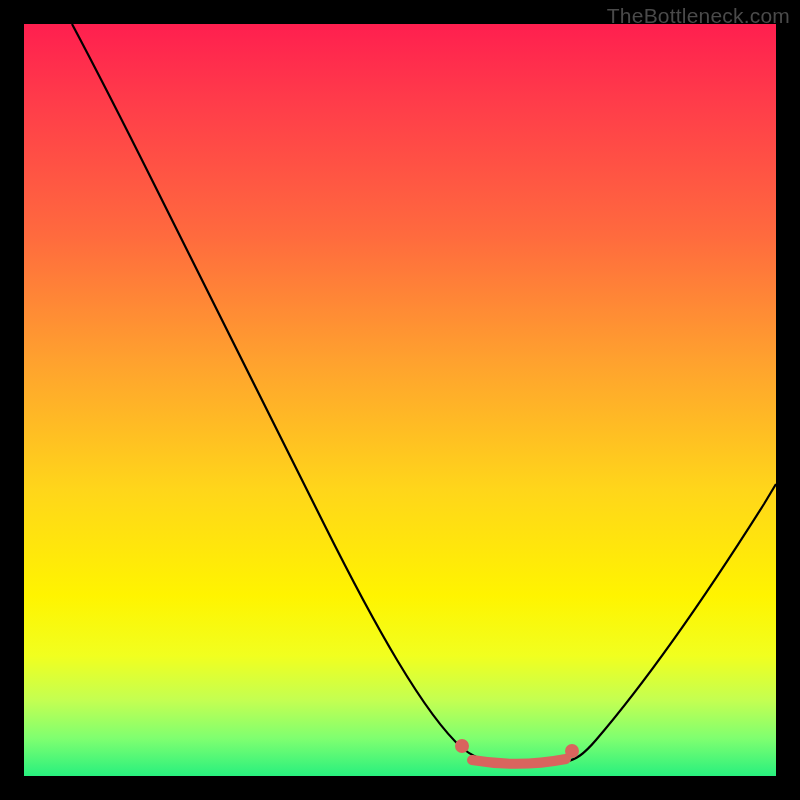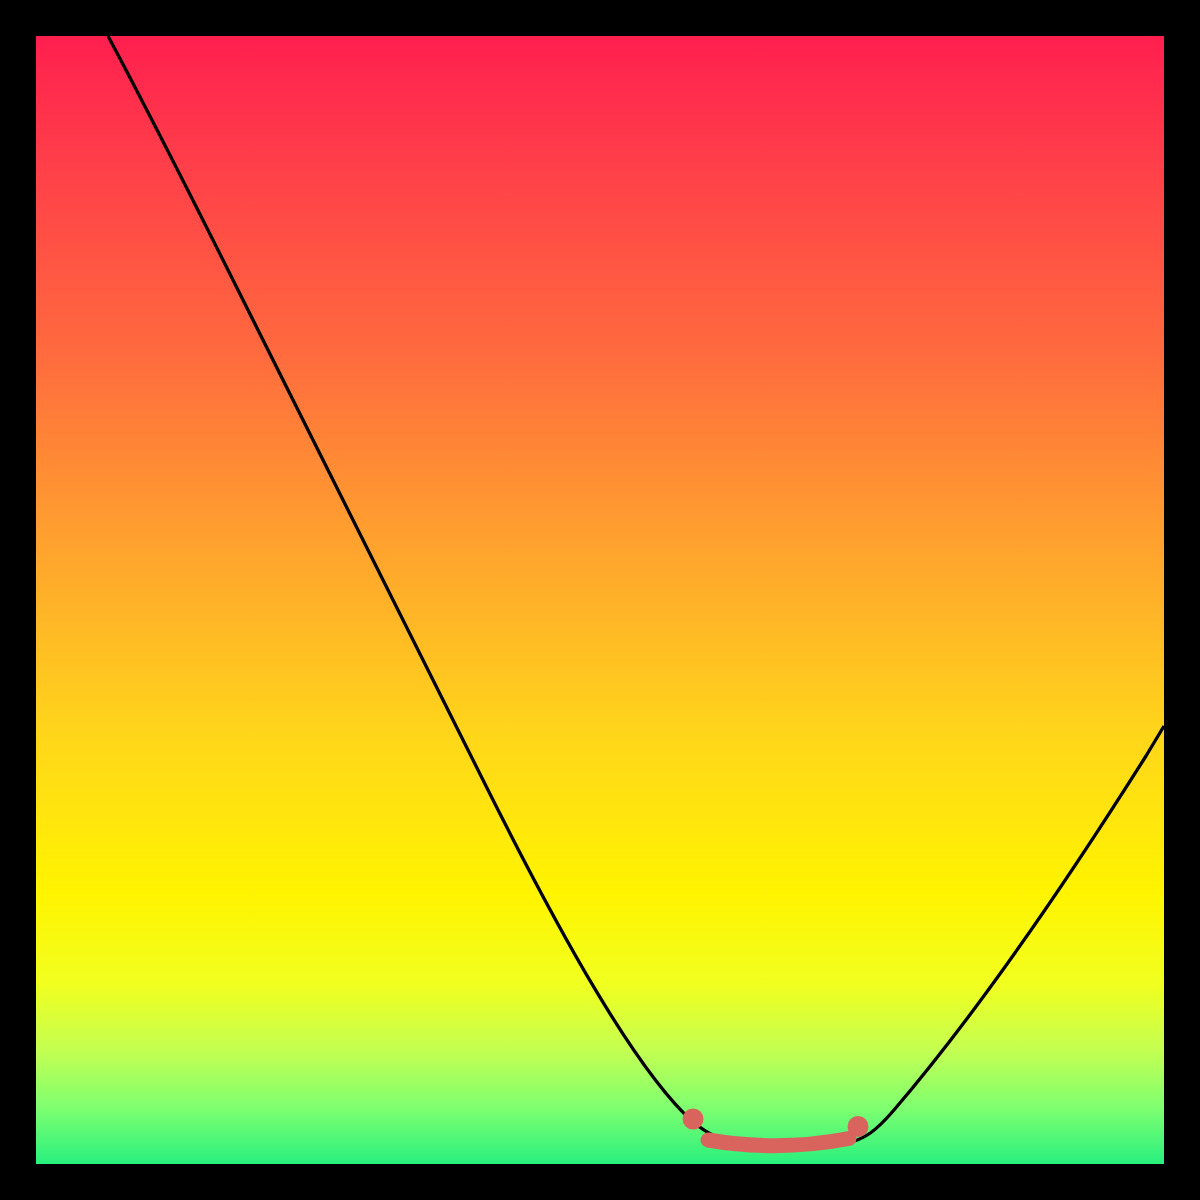--- a/index.html
+++ b/index.html
@@ -74,14 +74,15 @@
                C 620 660, 680 575, 740 480
                L 752 460"></path>
 
       <circle cx="438" cy="722" r="7" fill="#d9645e"></circle>
       <path fill="none" stroke="#d9645e" stroke-width="10" stroke-linecap="round" d="M 448 736 Q 495 744 542 735"></path>
       <circle cx="548" cy="727" r="7" fill="#d9645e"></circle>
     </svg>
 
   </div>
 
+  <div class="watermark">TheBottleneck.com</div>
 
 </div>
 
 </body></html>

